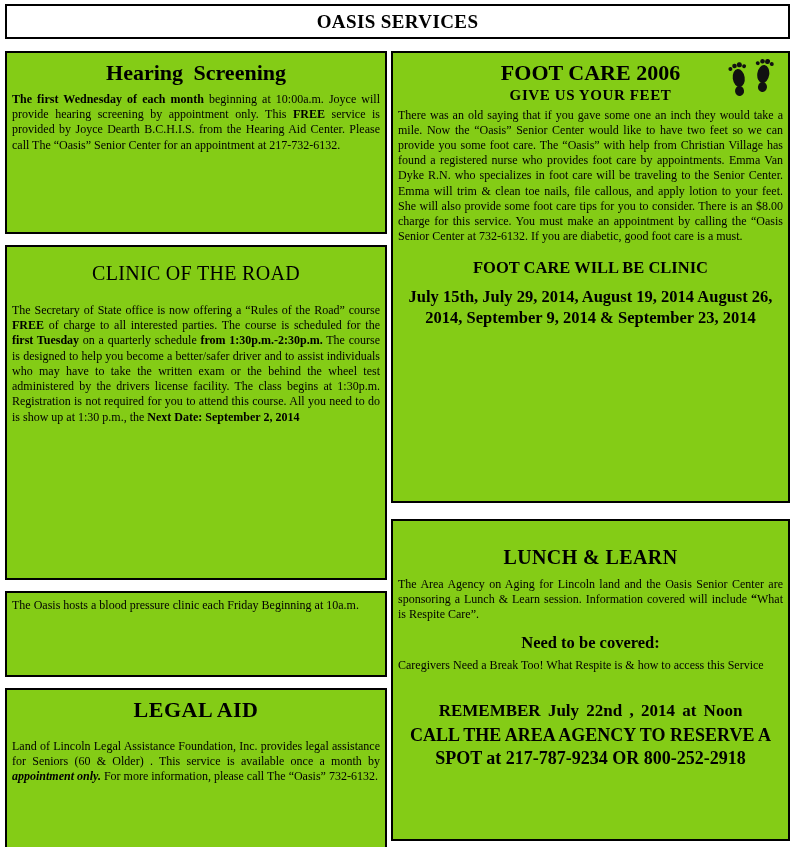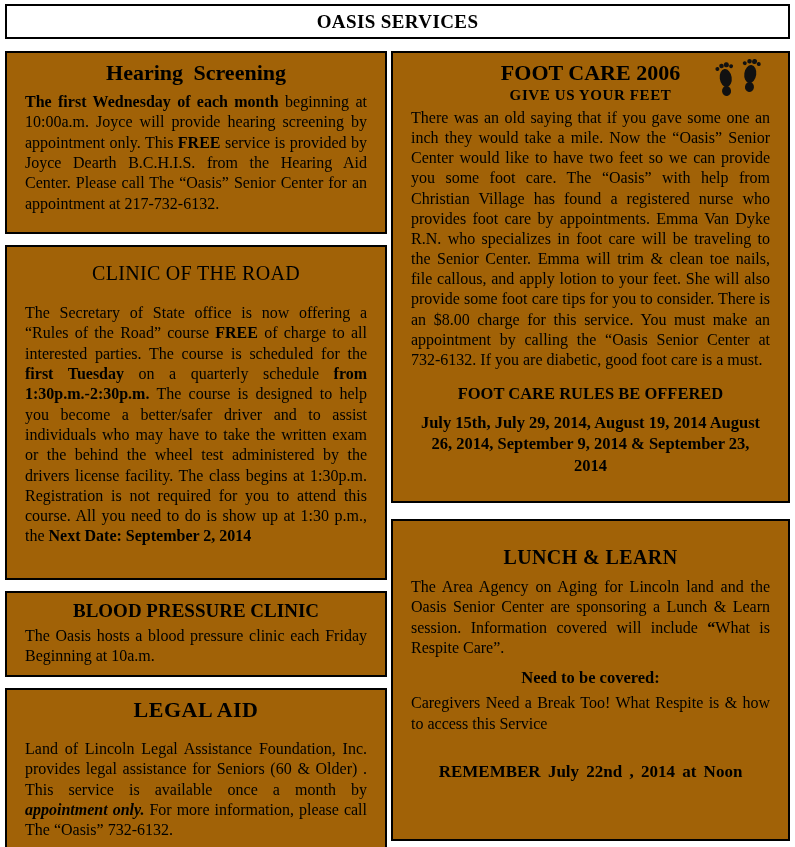--- a/index.html
+++ b/index.html
@@ -17,29 +17,29 @@
     text-align: center;
     padding: 5px 0 4px 0;
     margin-bottom: 12px;
   }
   .header-box h1 { font-size: 19px; font-weight: bold; letter-spacing: 0.4px; }
 
   .columns { display: flex; gap: 4px; }
   .col-left { width: 382px; display: flex; flex-direction: column; gap: 11px; }
   .col-right { width: 399px; display: flex; flex-direction: column; gap: 16px; }
 
-  .box { border: 2px solid #000; background: #a16207; padding: 5px 18px; overflow: hidden; }
+  .box { border: 2px solid #000; background: #84cc16; padding: 5px 5px; overflow: hidden; }
 
   .title { text-align: center; font-weight: bold; }
   .t-xl { font-size: 22px; }
   .t-lg { font-size: 20px; }
   .t-md { font-size: 19px; }
   .t-regular { font-weight: normal; font-size: 20px; }
 
-  .body-text { font-size: 16px; line-height: 1.27; text-align: justify; }
+  .body-text { font-size: 12px; line-height: 1.27; text-align: justify; }
 
   
   .box-hearing { height: 183px; }
   .box-hearing .title { margin: 2px 0 6px 0; word-spacing: 5px; }
   .box-rules { height: 335px; }
   .box-rules .title { margin: 10px 0 18px 0; letter-spacing: 0.3px; }
   .box-blood { height: 86px; }
   .box-blood .title { margin: 2px 0 4px 0; }
   .box-legal { height: 161px; }
   .box-legal .title { margin: 2px 0 16px 0; letter-spacing: 0.5px; }
@@ -78,21 +78,20 @@
         <h2 class="title t-xl">Hearing Screening</h2>
         <p class="body-text"><span style="font-weight: bold;">The first Wednesday of each month</span><span> beginning at 10:00a.m. Joyce will provide hearing screening by appointment only.  This </span><span style="font-weight: bold;">FREE</span><span> service is provided by Joyce Dearth B.C.H.I.S. from the Hearing Aid Center.  Please call The “Oasis”  Senior Center for an appointment at 217-732-6132.</span></p>
       </section>
 
       <section class="box box-rules">
         <h2 class="title t-regular">CLINIC OF THE ROAD</h2>
         <p class="body-text"><span>The Secretary of State office is now offering a “Rules of the Road” course </span><span style="font-weight: bold;">FREE</span><span> of charge to all interested parties.  The course is scheduled for the </span><span style="font-weight: bold;">first Tuesday</span><span> on a quarterly schedule </span><span style="font-weight: bold;">from 1:30p.m.-2:30p.m.</span><span>  The course is designed to help you become a better/safer driver and to assist individuals who may have to take the written exam or the behind the wheel test administered by the drivers license facility.  The class begins at 1:30p.m.  Registration is not required for you to attend this course.  All you need to do is show up at 1:30 p.m., the </span><span style="font-weight: bold;">Next Date:  September 2, 2014</span></p>
       </section>
 
       <section class="box box-blood">
-        <h2 class="title t-md">BLOOD PRESSURE CLINIC</h2>
         <p class="body-text"><span>The Oasis hosts a blood pressure clinic each Friday Beginning at 10a.m.</span></p>
       </section>
 
       <section class="box box-legal">
         <h2 class="title t-xl">LEGAL AID</h2>
         <p class="body-text"><span>Land of Lincoln Legal Assistance Foundation, Inc. provides legal assistance for Seniors (60 &amp; Older) .  This service is available once a month by </span><span style="font-weight: bold; font-style: italic;">appointment only.</span><span>  For more information, please call The “Oasis” 732-6132.</span></p>
       </section>
 
     </div>
 
@@ -117,28 +116,29 @@
                 <circle cx="31" cy="6" r="2"></circle>
                 <circle cx="35.5" cy="3.5" r="2.3"></circle>
                 <circle cx="40.5" cy="3" r="2.5"></circle>
                 <circle cx="45" cy="5" r="2"></circle>
               </g>
             </svg>
           </span>
         </div>
         <div class="fc-subtitle">GIVE US YOUR FEET</div>
         <p class="body-text"><span>There was an old saying that if you gave some one an inch they would take a mile. Now the “Oasis” Senior Center would like to have two feet so we can provide you some foot care. The “Oasis” with help from Christian Village has found a registered nurse who provides foot care by appointments.  Emma Van Dyke R.N. who specializes in foot care will be traveling to the Senior Center.  Emma will trim &amp; clean toe nails, file callous, and apply lotion to your feet. She will also provide some foot care tips for you to consider. There is an $8.00 charge for this service. You must make an appointment by calling the “Oasis Senior Center at 732-6132.  If you are diabetic, good foot care is a must.</span></p>
-        <div class="fc-offered">FOOT CARE RULES BE OFFERED</div>
+        <div class="fc-offered">FOOT CARE WILL BE CLINIC</div>
         <div class="fc-dates">July 15th, July 29, 2014, August 19, 2014 August 26, 2014, September 9, 2014 &amp; September 23, 2014</div>
       </section>
 
       <section class="box box-lunch">
         <h2 class="title t-lg">LUNCH &amp; LEARN</h2>
         <p class="body-text"><span>The Area Agency on Aging for Lincoln land and the Oasis Senior Center are sponsoring a Lunch &amp; Learn session. Information covered will include </span><span style="font-weight: bold;">“</span><span>What is Respite Care”.</span></p>
         <div class="lunch-topic">Need to be covered:</div>
         <p class="body-text">Caregivers Need a Break Too!  What Respite is &amp; how to access this Service</p>
         <div class="lunch-remember">REMEMBER  July 22nd , 2014 at Noon</div>
+        <div class="lunch-call">CALL THE AREA AGENCY TO RESERVE A SPOT at 217-787-9234 OR 800-252-2918</div>
       </section>
 
     </div>
 
   </div>
 </div>
 
 </body></html>

